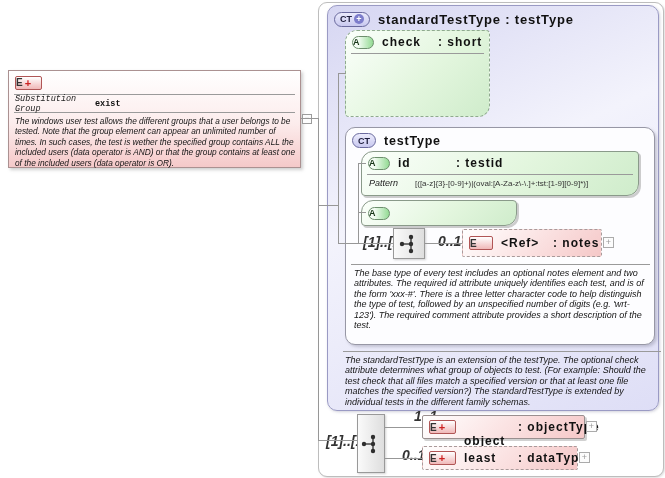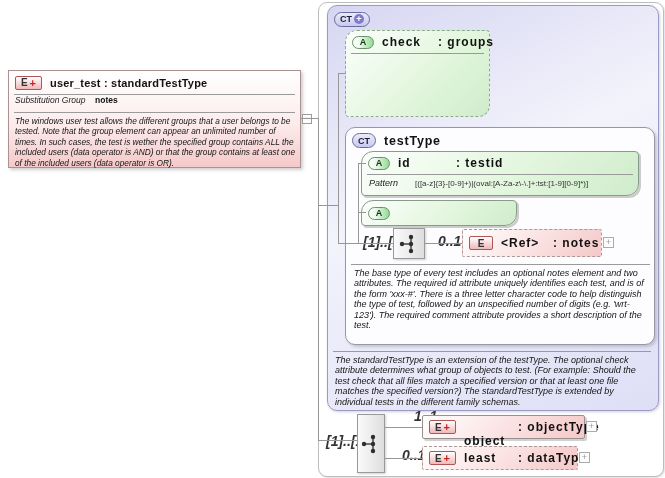--- a/index.html
+++ b/index.html
@@ -35,21 +35,21 @@
   
   .hdr{display:flex;align-items:center;padding-left:6px;gap:8px;}
   .name-b{font-weight:bold;letter-spacing:1px;font-size:12px;white-space:pre;}
   .title-main{font-weight:bold;letter-spacing:.8px;font-size:13px;}
   .title-left{font-weight:bold;letter-spacing:.2px;font-size:11px;}
   .lbl{font-style:italic;font-size:9px;color:#222;}
   .desc{font-style:italic;font-size:9px;line-height:10.4px;color:#151515;}
   .card{position:absolute;font-size:14px;font-style:italic;font-weight:bold;color:#333;white-space:nowrap;}
   .sep{border-top:1px solid #9a9a9a;margin:0 5px;}
   
-  .badge{display:inline-flex;align-items:center;justify-content:center;box-sizing:border-box;
+  .badge{display:inline-flex;align-items:center;justify-content:flex-start;box-sizing:border-box;
          font-weight:bold;flex:0 0 auto;}
   .b-e{width:27px;height:14px;border:1px solid #b05555;border-radius:2px;gap:2px;
        background:linear-gradient(180deg,#ffffff,#f0b8b8);font-size:10px;color:#333;}
   .b-e .pl{color:#cc2222;font-size:11px;font-weight:bold;line-height:10px;}
   .b-e.noplus{width:24px;}
   .b-a{width:22px;height:13px;border:1px solid #6d8f6d;border-radius:7px;font-size:9px;color:#173517;
        background:linear-gradient(90deg,#f6fdf6 25%,#93da93 100%);}
   .b-ct{height:15px;padding:0 5px;border:1px solid #6a6a9e;border-radius:8px;gap:2px;
         background:linear-gradient(180deg,#ebebfc,#c9c9ef);font-size:9px;color:#1c1c3a;}
   .b-ct .pc{width:10px;height:10px;border-radius:50%;background:#7d7dcb;color:#fff;font-size:9px;
@@ -73,51 +73,51 @@
 <body>
 
 <div class="container"></div>
 
 <div class="box user-test">
   <div class="hdr" style="height:23px;">
     <span class="badge b-e">
       <span>E</span>
       <span class="pl">+</span>
     </span>
-    <span class="title-left">user_test : standardTestType</span>
   </div>
   <div class="sep"></div>
-  <div style="display:flex;height:17px;padding-left:6px;">
+  <div style="display:flex;height:17px;align-items:center;padding-left:6px;font-family:Liberation Mono, monospace;">
     <span class="lbl" style="width:80px;font-size:8.5px;">Substitution Group</span>
-    <span style="font-size:8.5px;font-weight:bold;">notes</span>
+    <span style="font-size:8.5px;font-weight:bold;">exist</span>
   </div>
   <div class="sep"></div>
   <div class="desc" style="padding:3px 4px 0 6px;width:281px;font-size:8.3px;line-height:10.4px;overflow:hidden;height:52px;">The windows user test allows the different groups that a user belongs to be tested.  Note that the group element can appear an unlimited number of times.  In such cases, the test is wether the specified group contains ALL the included users (data operator is AND) or that the group contains at least one of the included users (data operator is OR).</div>
 </div>
 
 <div class="exp minus abs" style="left:302px;top:114px;">
   <span>−</span>
 </div>
 
 <div class="box purple">
   <div class="hdr" style="height:22px;padding-top:2px;">
     <span class="badge b-ct">
       <span>CT</span>
       <span class="pc">+</span>
     </span>
+    <span class="title-main">standardTestType : testType</span>
   </div>
 </div>
 
 <div class="box attr dashed" style="left:345px;top:30px;width:145px;height:87px;">
   <div class="hdr" style="height:22px;">
     <span class="badge b-a">
       <span>A</span>
     </span>
     <span class="name-b" style="min-width:48px;">check</span>
-    <span class="name-b">: groups</span>
+    <span class="name-b">: short</span>
   </div>
   <div class="sep"></div>
 </div>
 
 <div class="box tt-box">
   <div class="hdr" style="height:21px;padding-top:2px;">
     <span class="badge b-ct">
       <span>CT</span>
     </span>
     <span class="title-main" style="font-size:12.5px;">testType</span>
@@ -170,21 +170,21 @@
       <span>E</span>
     </span>
     <span class="name-b" style="min-width:44px;">&lt;Ref&gt;</span>
     <span class="name-b">: notes</span>
   </div>
 </div>
 <div class="exp plus" style="left:603px;top:237px;">
   <span>+</span>
 </div>
 
-<div class="abs" style="left:333px;top:351px;width:318px;border-top:1px solid #9a9a9a;">
+<div class="abs" style="left:343px;top:351px;width:318px;border-top:1px solid #9a9a9a;">
   <div class="desc" style="padding:3px 0 0 2px;">The standardTestType is an extension of the testType.  The optional check attribute determines what group of objects to test.  (For example: Should the test check that all files match a specified version or that at least one file matches the specified version?)  The standardTestType is extended by individual tests in the different family schemas.</div>
 </div>
 
 <span class="card" style="left:326px;top:433px;">[1]..[1]</span>
 <div class="seqbox" style="left:357px;top:414px;width:28px;height:59px;">
   <svg width="20" height="22" viewBox="0 0 20 22">
     <line x1="2" y1="11" x2="12" y2="11" stroke="#3a3a3a" stroke-width="1.4"></line>
     <line x1="12" y1="4" x2="12" y2="18" stroke="#3a3a3a" stroke-width="1.4"></line>
     <circle cx="3" cy="11" r="2.2" fill="#2e2e2e"></circle>
     <circle cx="12" cy="4" r="2.2" fill="#2e2e2e"></circle>

